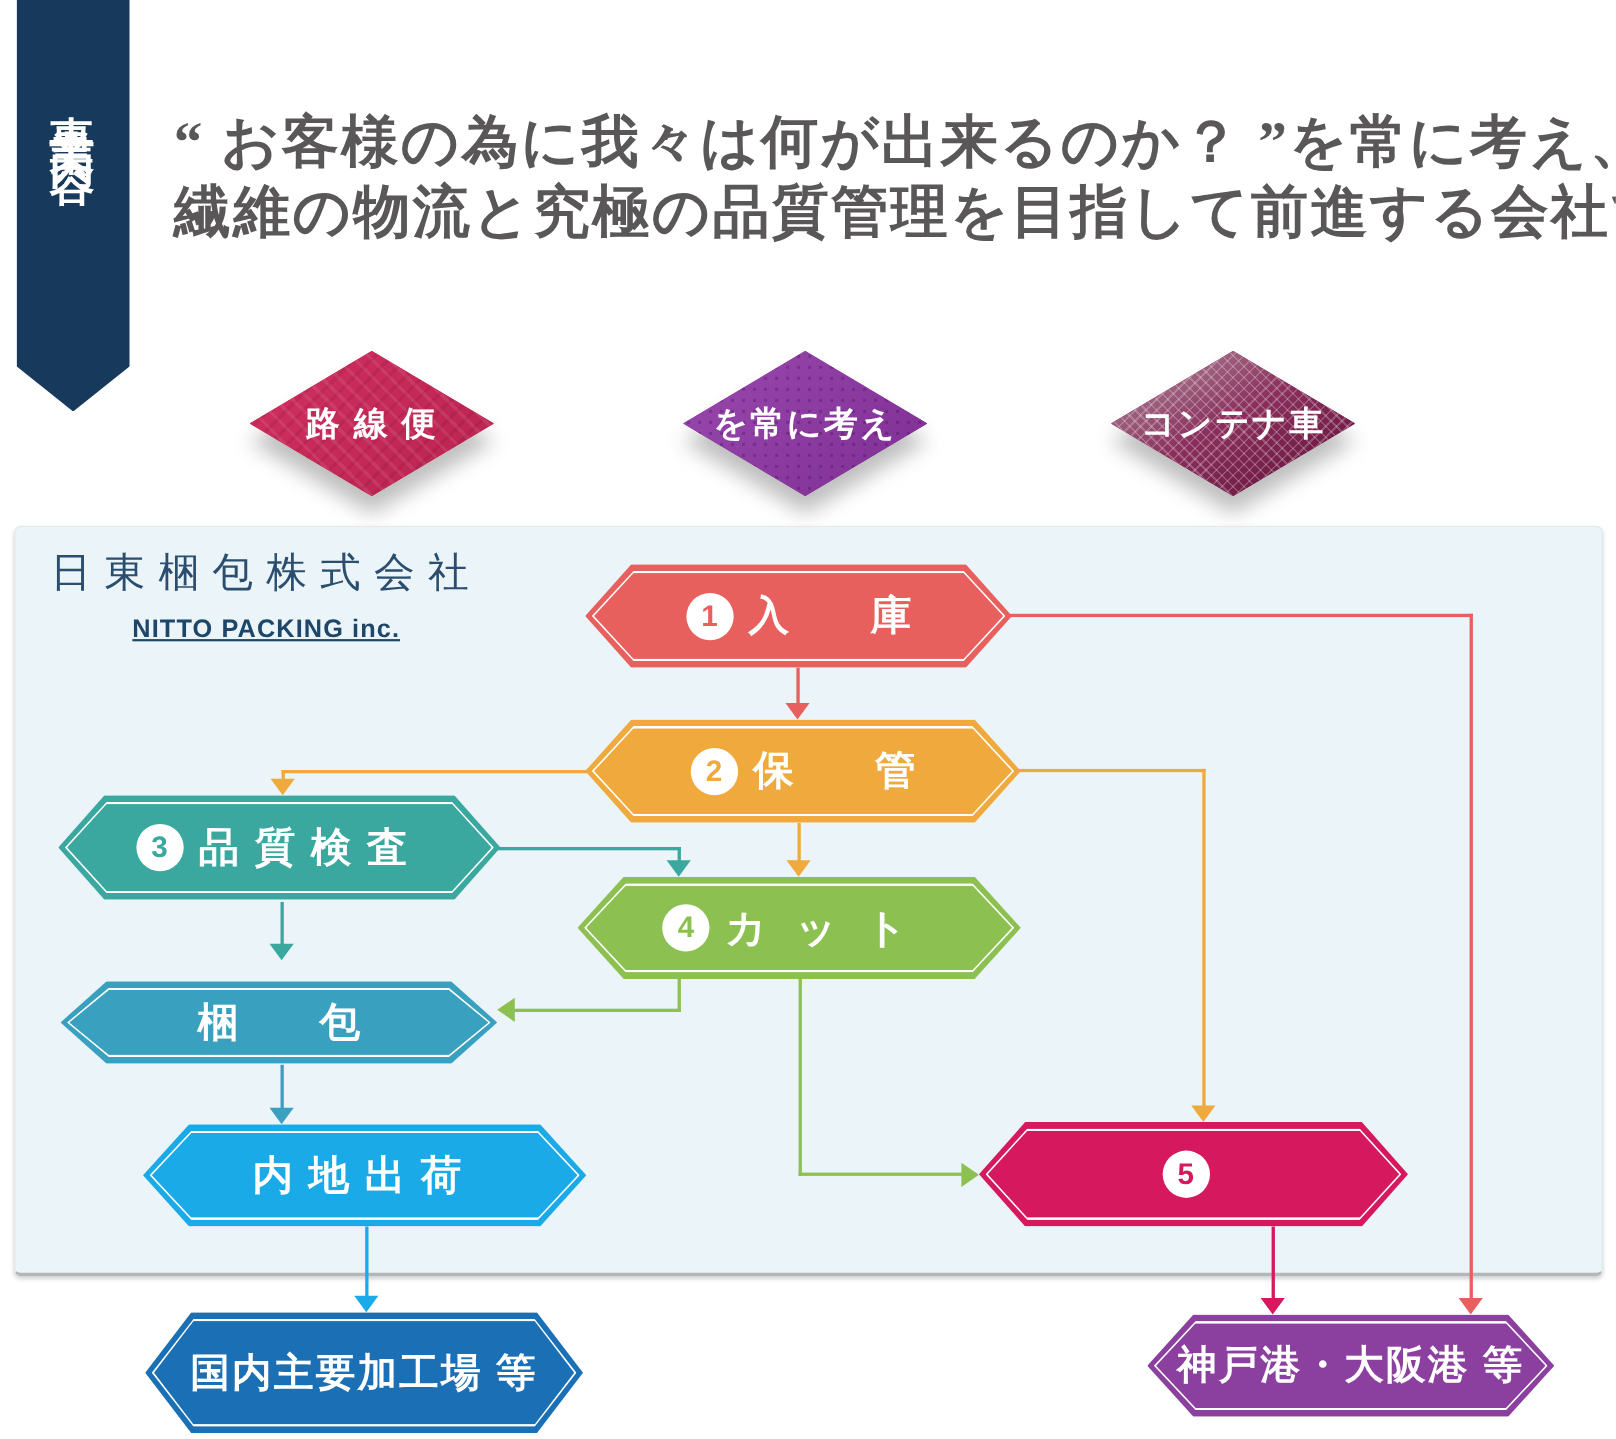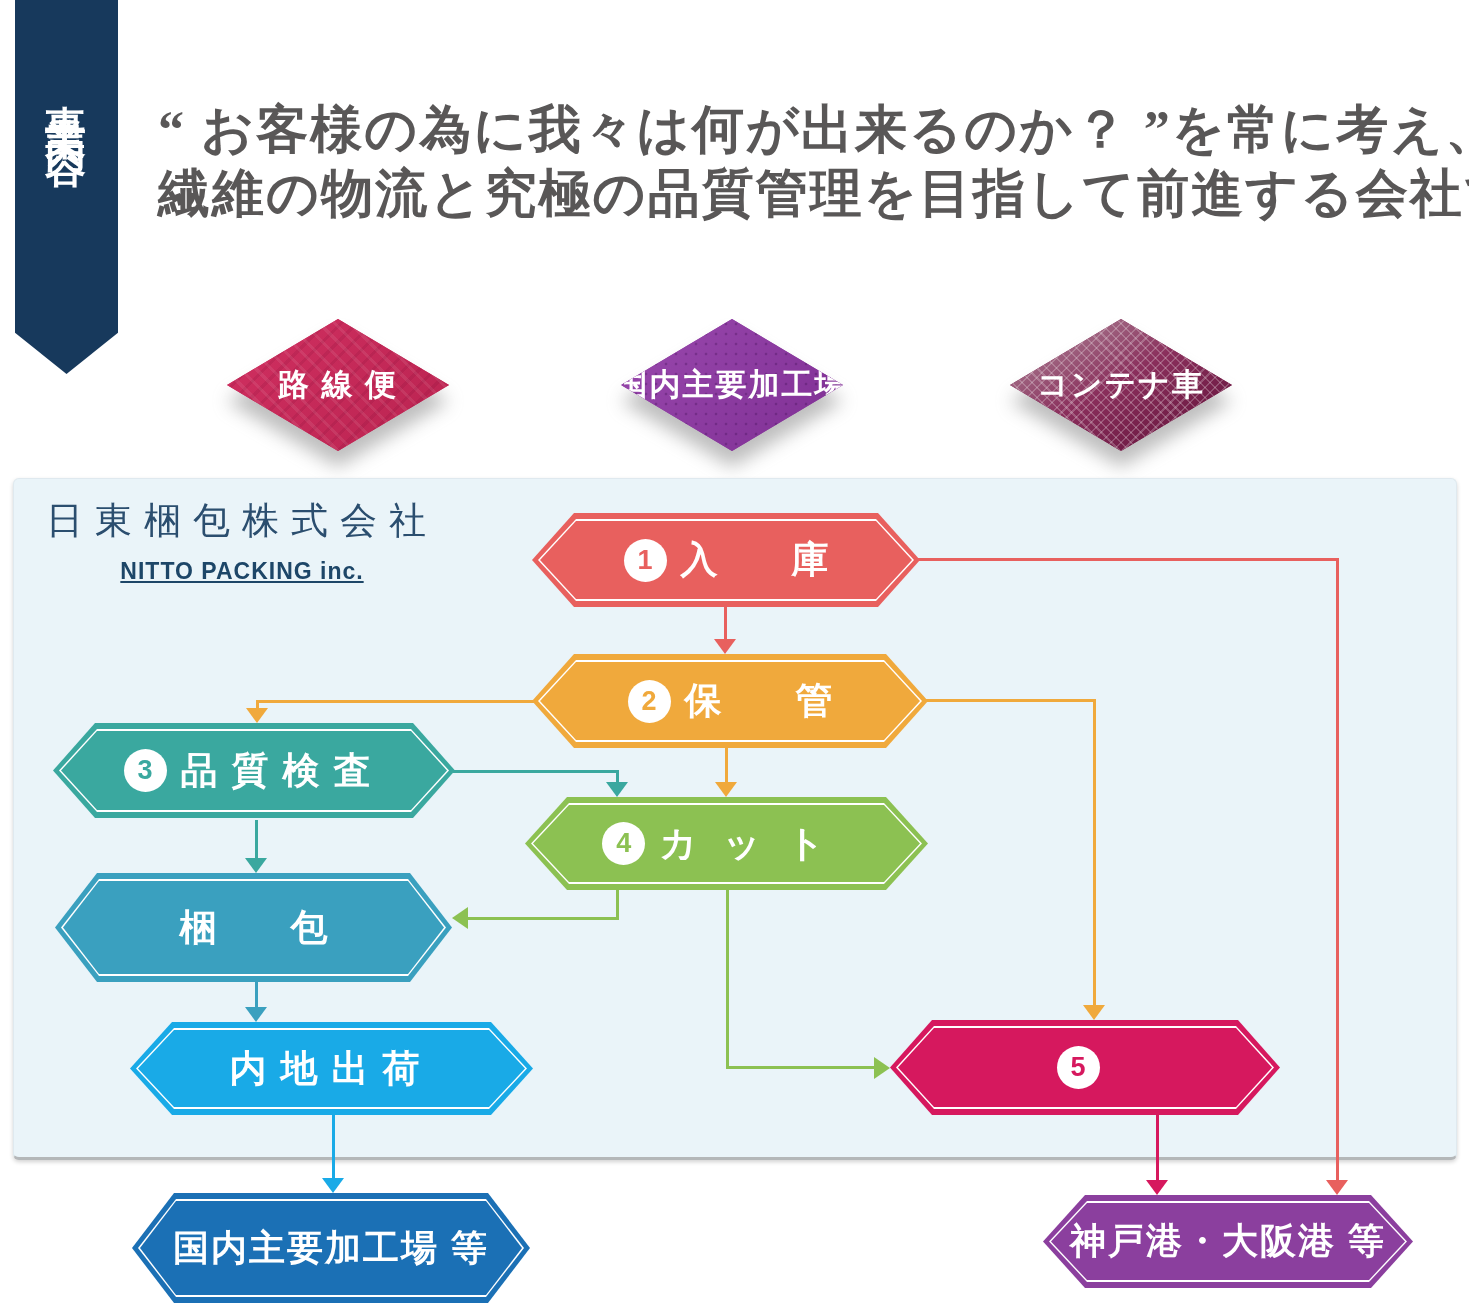--- a/index.html
+++ b/index.html
@@ -105,21 +105,21 @@
     <div>繊維の物流と究極の品質管理を目指して前進する会社です。</div>
   </div>
 
   <div class="badge-wrap" style="left:227px;top:319px;">
     <div class="badge zigzag">
       <span>路 線 便</span>
     </div>
   </div>
   <div class="badge-wrap" style="left:621px;top:319px;">
     <div class="badge dots">
-      <span>国内主要加工場</span>
+      <span>を常に考え</span>
     </div>
   </div>
   <div class="badge-wrap" style="left:1010px;top:319px;">
     <div class="badge cross">
       <span>コンテナ車</span>
     </div>
   </div>
 
   <div class="panel"></div>
 
@@ -203,21 +203,21 @@
   <div class="hex" style="left:525px;top:797px;width:403px;height:93px;">
     <div class="hx hx-outer bg-cut"></div>
     <div class="hx hx-white"></div>
     <div class="hx hx-inner bg-cut"></div>
     <div class="hx-content">
       <span class="num tx-cut">4</span>
       <span class="ls26">カット</span>
     </div>
   </div>
 
-  <div class="hex" style="left:55px;top:873px;width:397px;height:109px;">
+  <div class="hex" style="left:55px;top:892px;width:397px;height:75px;">
     <div class="hx hx-outer bg-konpo"></div>
     <div class="hx hx-white"></div>
     <div class="hx hx-inner bg-konpo"></div>
     <div class="hx-content">
       <span>梱　　包</span>
     </div>
   </div>
 
   <div class="hex" style="left:130px;top:1022px;width:403px;height:93px;">
     <div class="hx hx-outer bg-naichi"></div>

